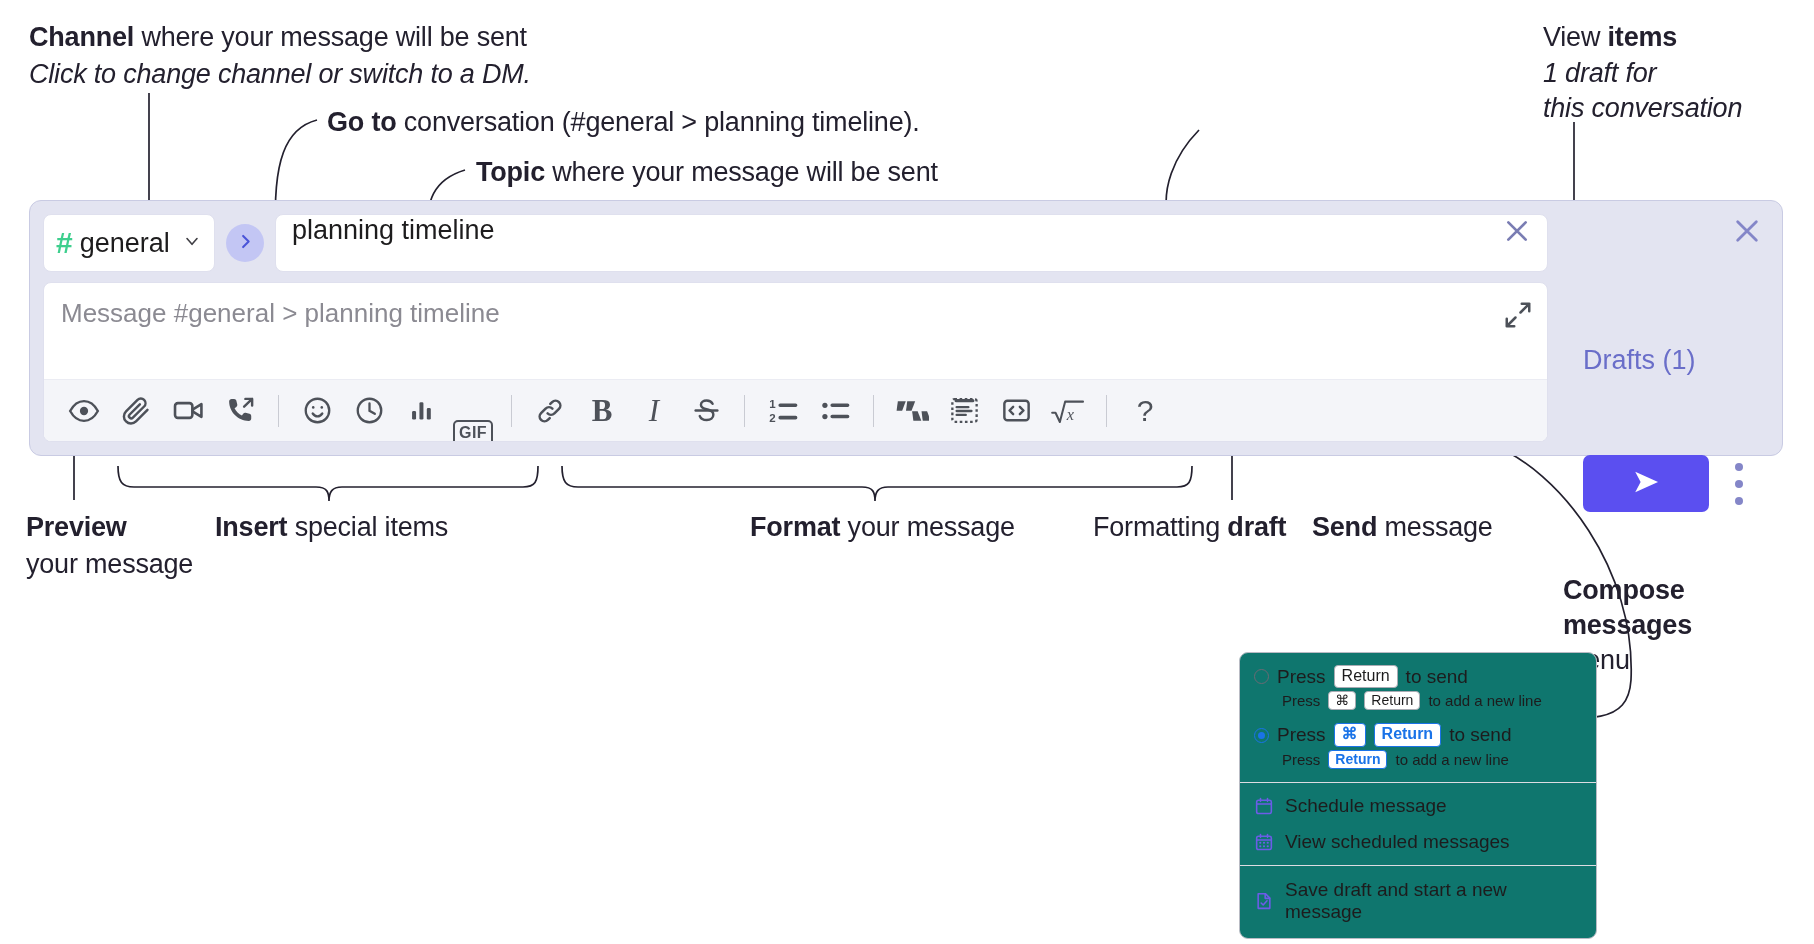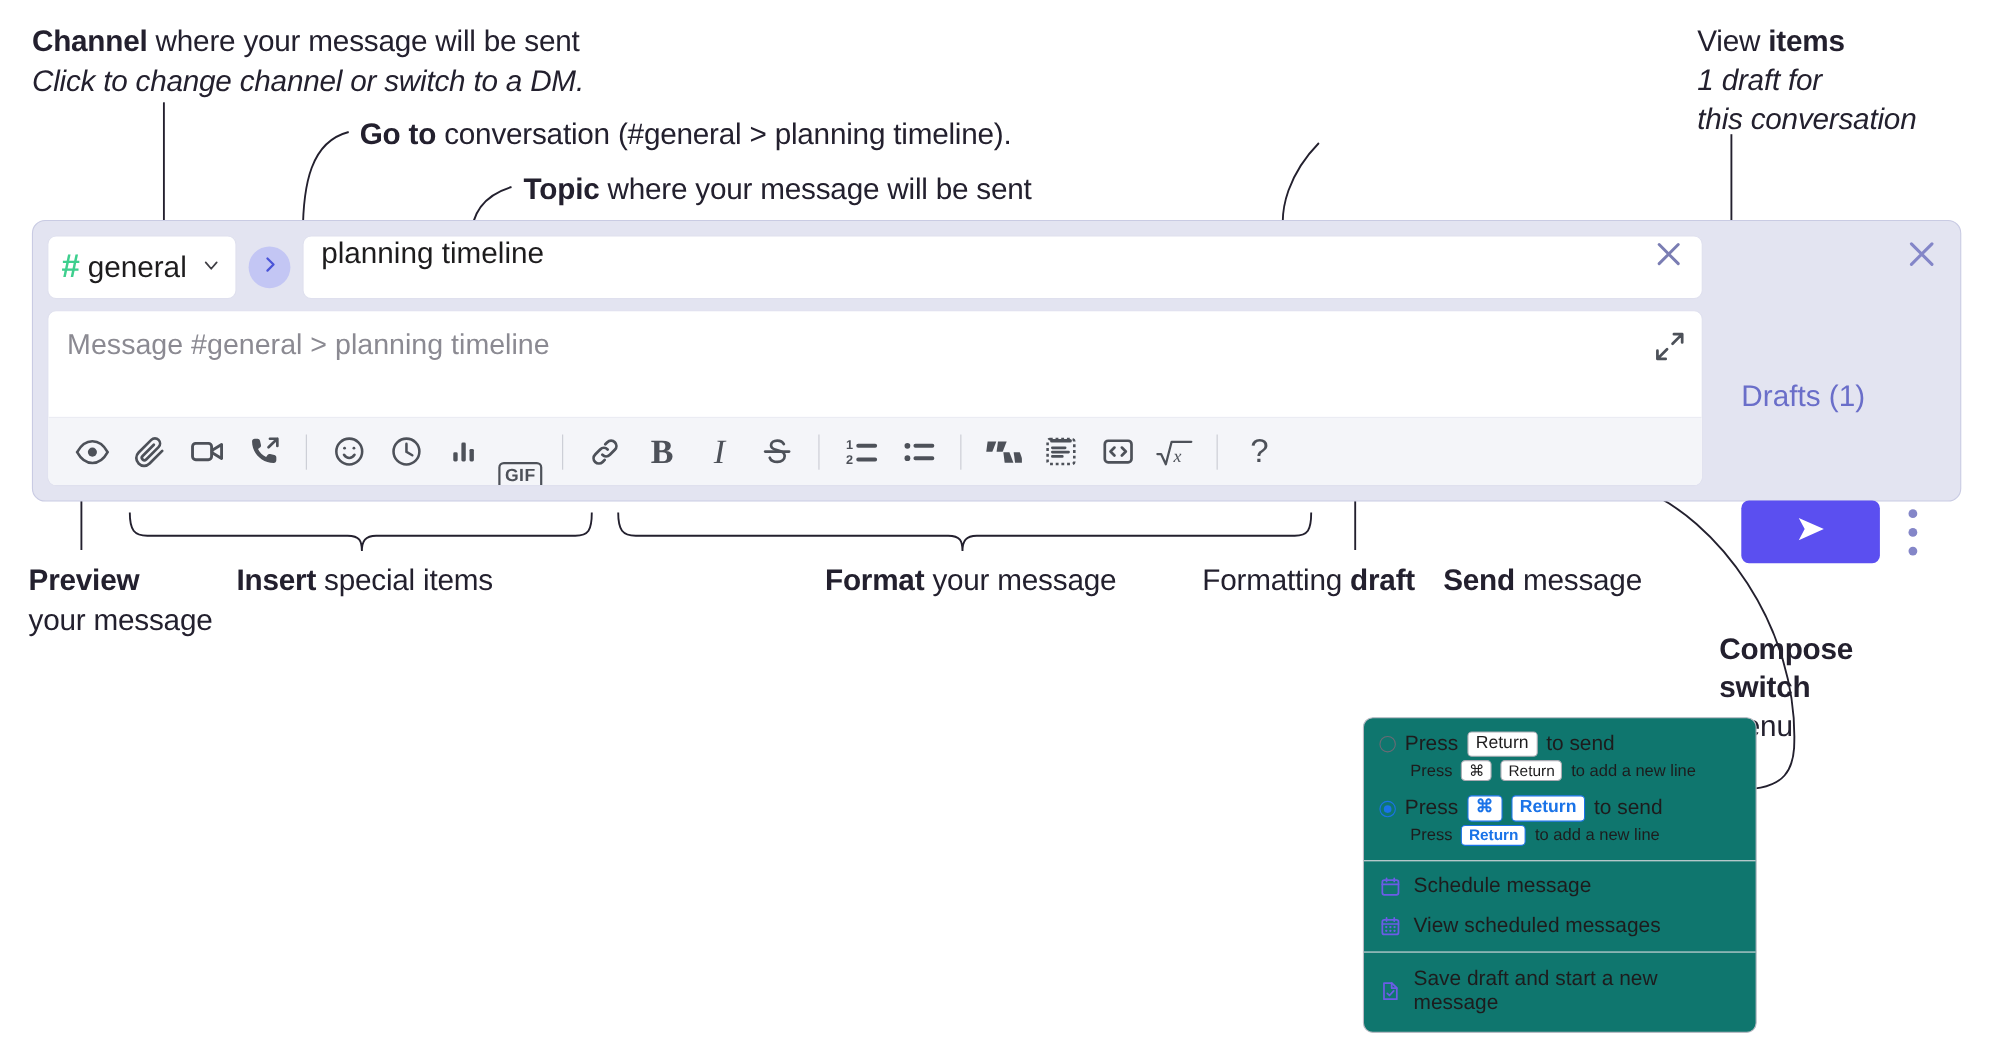--- a/index.html
+++ b/index.html
@@ -239,21 +239,21 @@
   <div class="anno" style="left:1093px; top:512px;">
     <span>Formatting </span><b>draft</b>
   </div>
 
   <div class="anno" style="left:1312px; top:512px;">
     <b>Send</b><span> message</span>
   </div>
 
   <div class="anno" style="left:1563px; top:575px;">
     <div><b>Compose</b></div>
-    <div style="margin-top:3px;"><b>switch</b></div>
+    <div style="margin-top:3px;"><b>messages</b></div>
     <div style="margin-top:3px;"><span>menu</span></div>
   </div>
 
   <svg class="overlay" viewBox="0 0 1814 944">
     <g fill="none" stroke="#23202e" stroke-width="1.7">
 
       <path d="M149,93 L149,238"></path>
 
       <path d="M317,120 C 286,128 272,160 276,236"></path>
 

